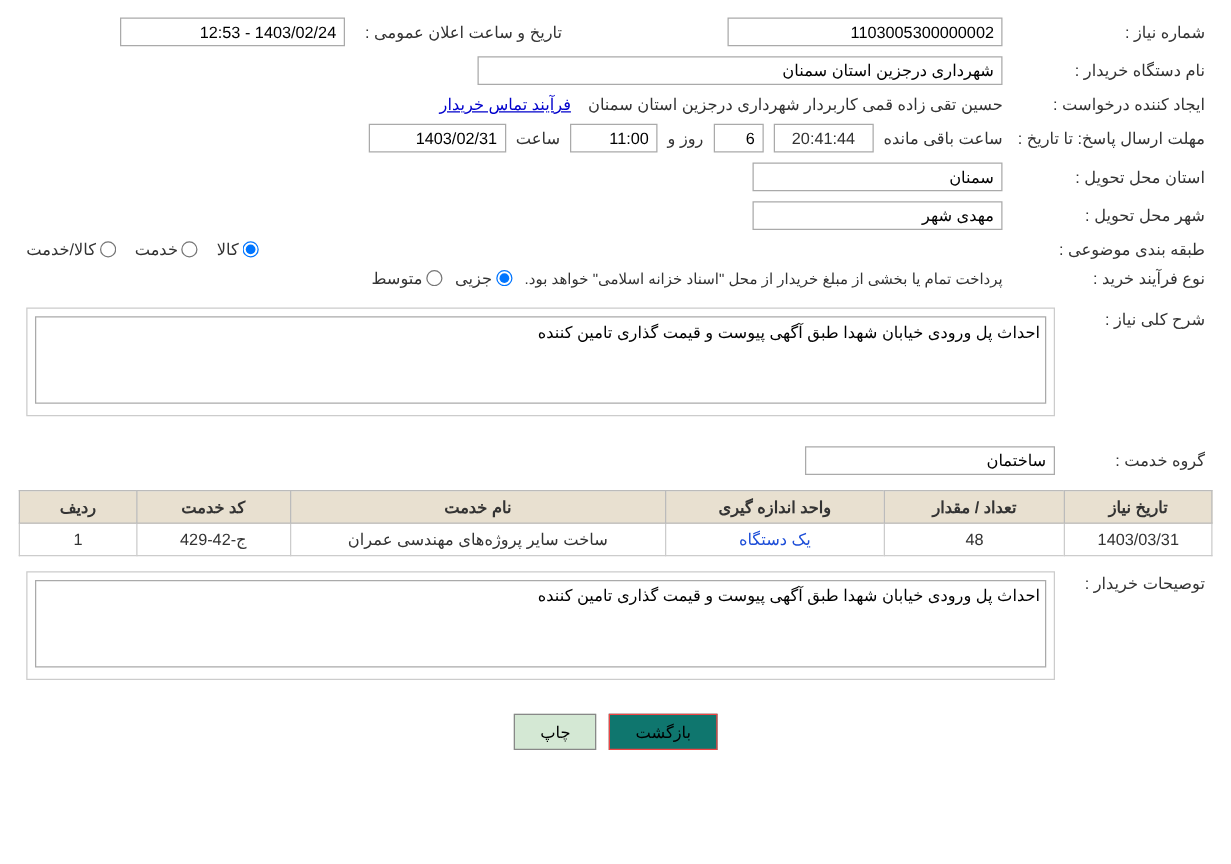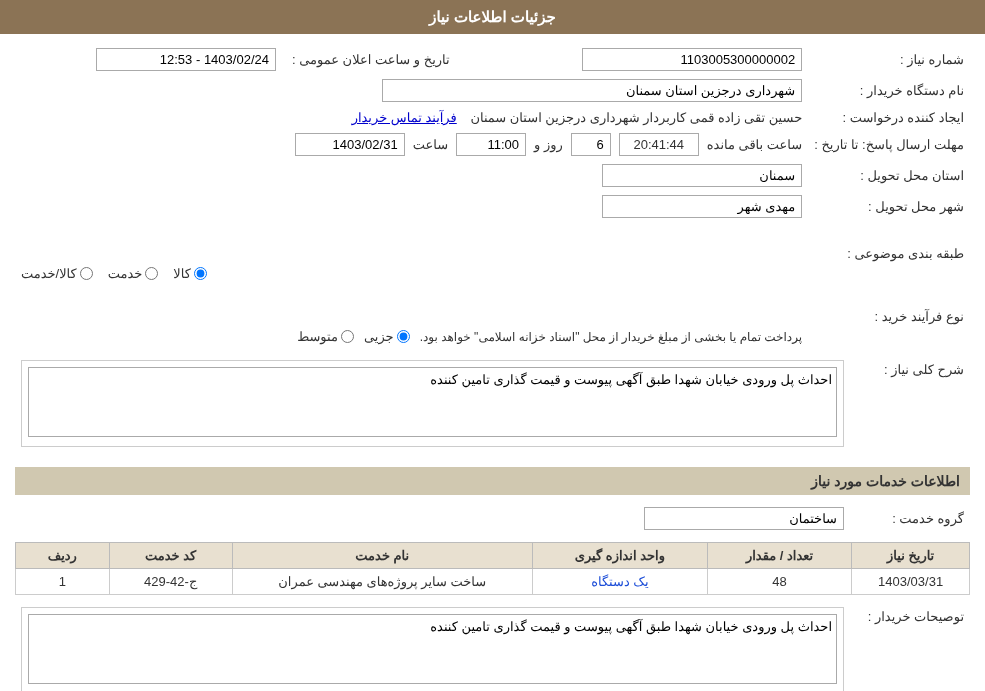--- a/index.html
+++ b/index.html
@@ -72,21 +72,20 @@
       display: flex;
       flex-direction: row-reverse;
       gap: 15px;
       align-items: center;
     }
     .radio-item {
       display: flex;
       flex-direction: row-reverse;
       align-items: center;
       gap: 3px;
-      margin-top: 40px;
     }
     .textarea-box {
       width: 100%;
       height: 70px;
       border: 1px solid #aaa;
       resize: none;
       font-family: Tahoma, Arial, sans-serif;
       font-size: 13px;
       direction: rtl;
       padding: 4px;
@@ -142,23 +141,20 @@
     .note-text {
       color: #333;
       font-size: 12px;
     }
   </style>
 </head>
 <body>
 
 <div class="page-wrapper">
 
-  <div class="header-bar">
-    <span>جزئیات اطلاعات نیاز</span>
-  </div>
 
   <div class="content-area">
 
     <table class="info-table">
       <tbody>
           <tr>
         <td class="label-cell">شماره نیاز :</td>
         <td class="value-cell">
           <input class="input-box input-wide" type="text" style="width: 220px;" value="1103005300000002">
         </td>
@@ -258,21 +254,20 @@
         <td class="label-cell" style="vertical-align:top; padding-top:6px;">شرح کلی نیاز :</td>
         <td class="value-cell">
           <div class="beschreibung-section">
             <textarea class="textarea-box" readonly="" style="">احداث پل ورودی خیابان شهدا طبق آگهی پیوست و قیمت گذاری تامین کننده</textarea>
           </div>
         </td>
       </tr>
     </tbody>
       </table>
 
-    <div class="section-title">اطلاعات خدمات مورد نیاز</div>
 
     <table class="info-table">
       <tbody>
           <tr>
         <td class="label-cell">گروه خدمت :</td>
         <td class="value-cell">
           <input class="input-box" type="text" style="width: 200px;" value="ساختمان">
         </td>
       </tr>
     </tbody>

